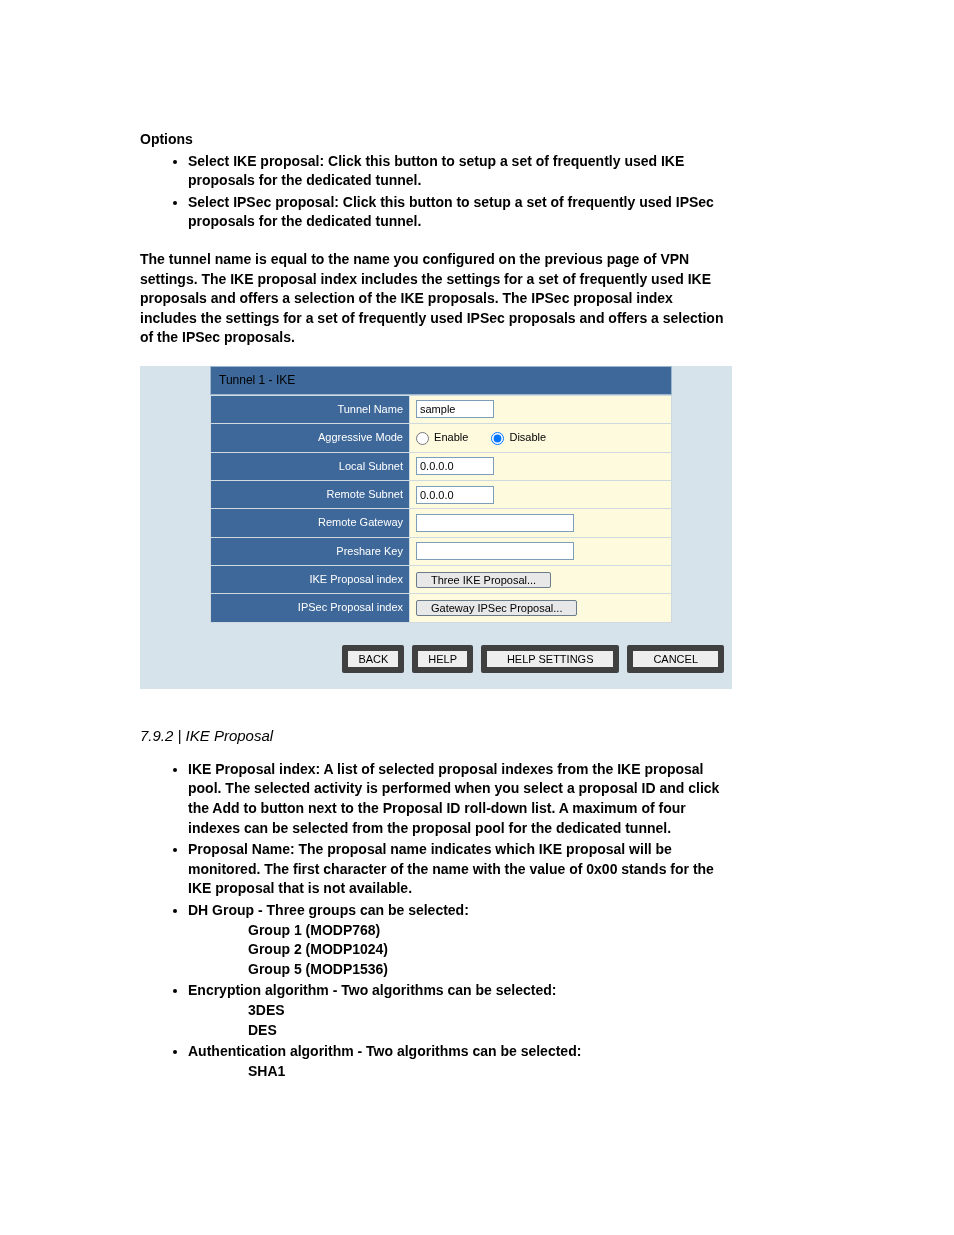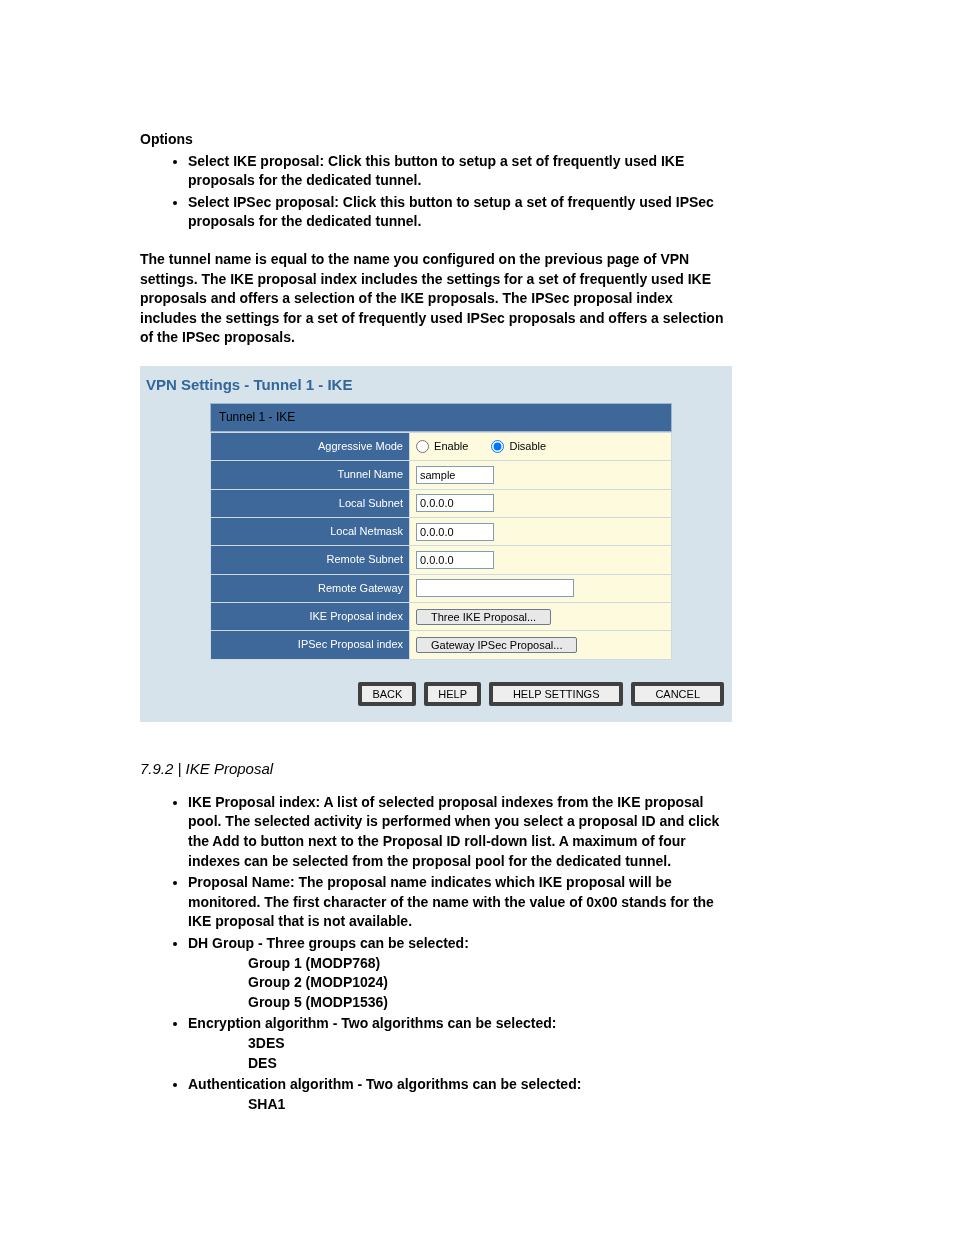--- a/index.html
+++ b/index.html
@@ -88,21 +88,21 @@
     border-radius: 2px;
     cursor: pointer;
   }
   .btn-bar {
     text-align: right;
     padding: 22px 8px 0 0;
   }
   .btn {
     font-size: 11px;
     padding: 2px 10px;
-    border: 4px solid #404040;
+    border: 6px solid #404040;
     background: #eee;
     border-radius: 2px;
     margin-left: 4px;
     cursor: pointer;
   }
   .btn.wide { padding: 2px 20px; }
 
   .section-heading {
     font-weight: normal;
     font-style: italic;
@@ -120,61 +120,60 @@
 
   <div class="options-hdr">Options</div>
   <ul class="top-list">
     <li><span>Select IKE proposal: Click this button to setup a set of frequently used IKE proposals for the dedicated tunnel.</span></li>
     <li><span>Select IPSec proposal: Click this button to setup a set of frequently used IPSec proposals for the dedicated tunnel.</span></li>
   </ul>
 
   <div class="para">The tunnel name is equal to the name you configured on the previous page of VPN settings. The IKE proposal index includes the settings for a set of frequently used IKE proposals and offers a selection of the IKE proposals. The IPSec proposal index includes the settings for a set of frequently used IPSec proposals and offers a selection of the IPSec proposals.</div>
 
   <div class="panel">
-    <div class="panel-title">VPN Settings - Tunnel 1 - IKE</div>
 
     <div class="form-wrap">
       <div class="thead-row">Tunnel 1 - IKE</div>
       <table class="form">
         <tbody>
             <tr>
+          <td class="label">Tunnel Name</td>
+          <td class="field">
+            <input class="txt" type="text" value="sample" style="">
+          </td>
+        </tr>
+        <tr>
           <td class="label">Aggressive Mode</td>
           <td class="field">
             <input type="radio" class="radio" name="agg" style="">
             <span class="radio-lbl">Enable</span>
             <input type="radio" class="radio" name="agg" checked="" style="">
             <span class="radio-lbl">Disable</span>
           </td>
         </tr>
         <tr>
-          <td class="label">Tunnel Name</td>
-          <td class="field">
-            <input class="txt" type="text" value="sample" style="">
-          </td>
-        </tr>
-        <tr>
           <td class="label">Local Subnet</td>
           <td class="field">
             <input class="txt" type="text" value="0.0.0.0" style="">
           </td>
         </tr>
         <tr>
-          <td class="label">Local Netmask</td>
+          <td class="label">Remote Subnet</td>
           <td class="field">
             <input class="txt" type="text" value="0.0.0.0" style="">
           </td>
         </tr>
         <tr>
-          <td class="label">Remote Subnet</td>
-          <td class="field">
-            <input class="txt" type="text" value="0.0.0.0" style="">
-          </td>
-        </tr>
-        <tr>
           <td class="label">Remote Gateway</td>
+          <td class="field">
+            <input class="txt w2" type="text" value="" style="">
+          </td>
+        </tr>
+        <tr>
+          <td class="label">Preshare Key</td>
           <td class="field">
             <input class="txt w2" type="text" value="" style="">
           </td>
         </tr>
         <tr>
           <td class="label">IKE Proposal index</td>
           <td class="field">
             <button class="btn-sel">Three IKE Proposal...</button>
           </td>
         </tr>

